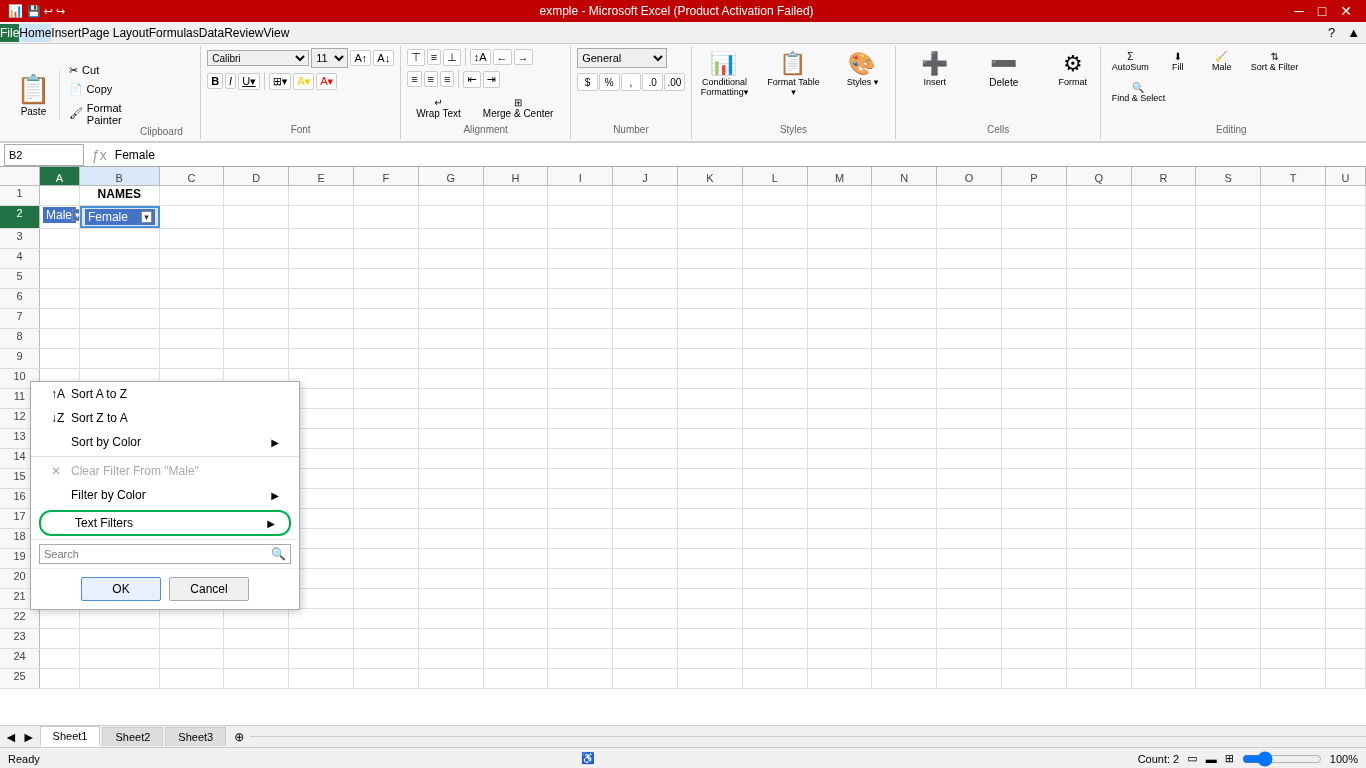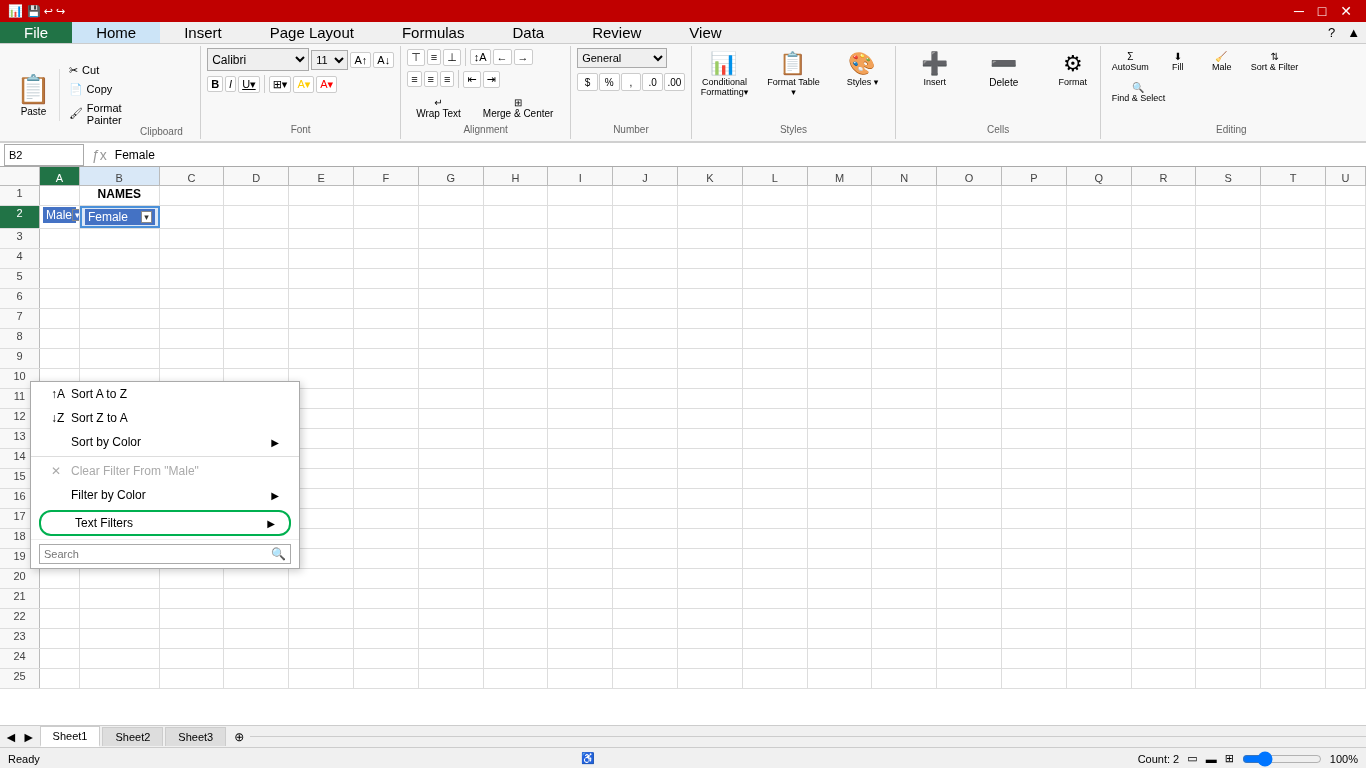--- a/index.html
+++ b/index.html
@@ -23,23 +23,23 @@
 
     
     .menu-bar {
       background: #f0f0f0;
       height: 22px;
       display: flex;
       align-items: center;
       border-bottom: 1px solid #ccc;
     }
     .menu-item {
-      padding: 2px 24px;
+      padding: 2px 0;
       cursor: pointer;
-      font-size: 15px;
+      font-size: 12px;
     }
     .menu-item.active { background: #cce4f7; }
 
     
     .ribbon {
       background: #f8f8f8;
       border-bottom: 2px solid #d0d0d0;
       padding: 2px 4px;
       display: flex;
       align-items: stretch;
@@ -62,21 +62,21 @@
     .ribbon-group-label {
       font-size: 10px;
       color: #666;
       margin-top: auto;
       padding-bottom: 2px;
     }
     .paste-btn { flex-direction: column; font-size: 10px; border-right: 1px solid #d0d0d0; padding: 4px 8px; cursor: pointer; }
     .clipboard-sub { display: flex; flex-direction: column; gap: 2px; padding-left: 4px; }
     .clipboard-sub-btn { display: flex; align-items: center; gap: 4px; padding: 1px 4px; cursor: pointer; font-size: 11px; border: 1px solid transparent; border-radius: 2px; }
     .font-row { display: flex; align-items: center; gap: 2px; width: 100%; margin-bottom: 2px; }
-    .font-select { width: 110px; height: 23px; font-size: 12px; border: 1px solid #aaa; }
+    .font-select { width: 110px; height: 16px; font-size: 10px; border: 1px solid #aaa; }
     .font-size-select { width: 40px; height: 20px; font-size: 11px; border: 1px solid #aaa; }
     .font-btn { padding: 1px 3px; border: 1px solid #ccc; background: #fff; cursor: pointer; border-radius: 2px; font-size: 11px; }
     .bold { font-weight: bold; }
     .italic { font-style: italic; }
     .underline { text-decoration: underline; }
 
     
     .formula-bar {
       display: flex;
       align-items: center;
@@ -372,20 +372,21 @@
     .big-icon { font-size: 22px; }
   </style>
 </head>
 <body>
 
 <div class="title-bar">
   <div class="title-bar-left">
     <span>📊</span>
     <span style="font-size:11px;">💾 ↩ ↪</span>
   </div>
+  <div class="title-bar-title">exmple - Microsoft Excel (Product Activation Failed)</div>
   <div class="title-bar-controls">
     <span class="title-bar-btn">─</span>
     <span class="title-bar-btn">□</span>
     <span class="title-bar-btn">✕</span>
   </div>
 </div>
 
 <div class="menu-bar">
   <span class="menu-item active" style="background:#217346;color:#fff;">File</span>
   <span class="menu-item active">Home</span>
@@ -1247,20 +1248,24 @@
     </div>
 
     <div class="search-area">
       <div class="search-box">
         <input class="search-input" placeholder="Search" style="">
         <span class="search-icon-btn">🔍</span>
       </div>
     </div>
 
 
+    <div class="dialog-buttons">
+      <button class="dialog-btn primary">OK</button>
+      <button class="dialog-btn">Cancel</button>
+    </div>
   </div>
 </div>
 
 <div class="sheet-tabs">
   <div class="sheet-nav">◄ ► </div>
   <div class="sheet-tab active">Sheet1</div>
   <div class="sheet-tab">Sheet2</div>
   <div class="sheet-tab">Sheet3</div>
   <span style="font-size:12px;padding:0 6px;cursor:pointer;">⊕</span>
   <div style="flex:1;border-bottom:1px solid #ccc;"></div>

